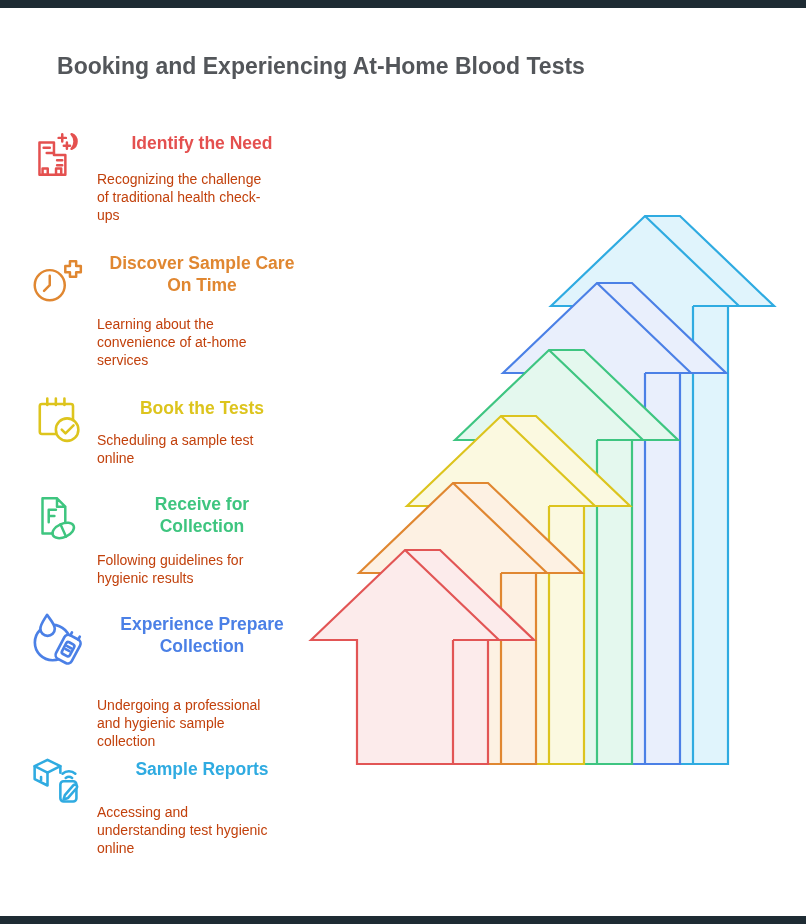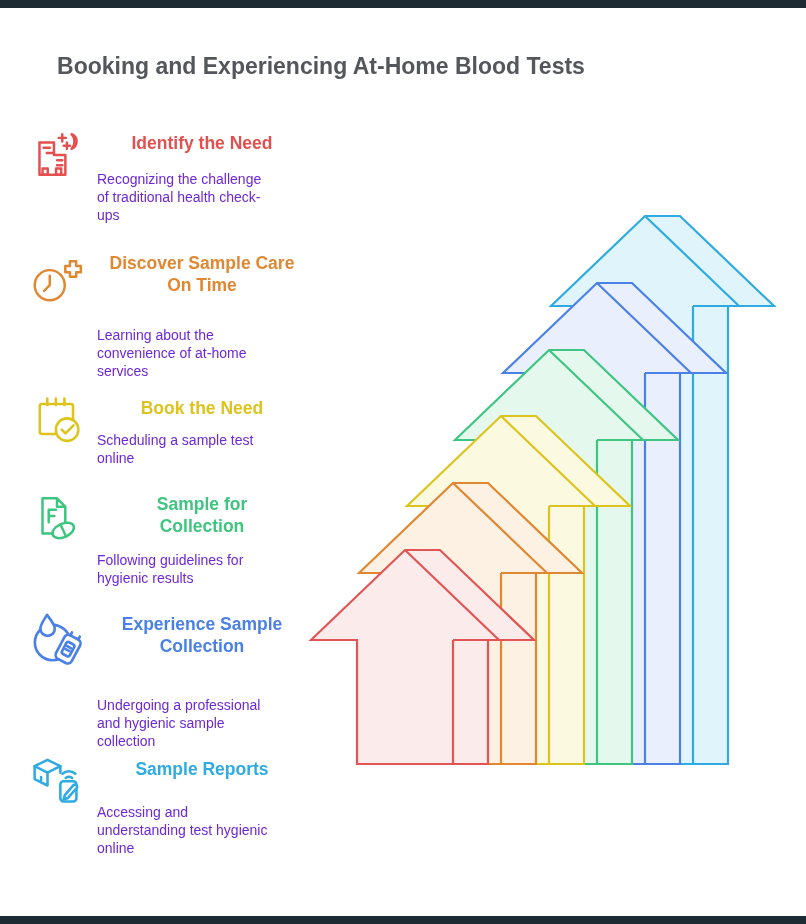--- a/index.html
+++ b/index.html
@@ -9,21 +9,21 @@
   .edge-bar.top{top:0;}
   .edge-bar.bottom{bottom:0;}
   .main-title{position:absolute;top:53px;left:0;width:642px;text-align:center;
               font-size:23px;font-weight:bold;color:#53565a;letter-spacing:0px;}
   #arrows-svg{position:absolute;top:0;left:0;}
   .step-icon{position:absolute;}
   .step-icon svg{display:block;}
   .step-title{position:absolute;left:97px;width:210px;font-size:17.5px;font-weight:bold;
               line-height:22px;white-space:pre-line;color:var(--c,#333);text-align:center;}
   .step-desc{position:absolute;left:97px;width:210px;font-size:14px;line-height:18px;
-             color:#6d28d9;white-space:pre-line;}
+             color:#c2410c;white-space:pre-line;}
   .ic{stroke:var(--c,#333);stroke-width:2.4;fill:none;stroke-linecap:round;stroke-linejoin:round;}
   .ic.wfill{fill:#fff;}
 </style>
 </head>
 <body>
 
 <div class="canvas">
 
   <div class="edge-bar top" style="background: rgb(30, 43, 51);"></div>
 
@@ -64,69 +64,69 @@
   <div style="--c: #e08731;">
     <div class="step-icon" style="left:28px;top:252px">
       <svg width="58" height="58" viewBox="0 0 56 56">
         <circle class="ic" cx="21" cy="32" r="14.5"></circle>
         <path class="ic" d="M21 32 V23 M21 32 L15.5 37.5"></path>
         <path class="ic wfill" d="M40.5 9 h6 v4.5 h4.5 v6 h-4.5 v4.5 h-6 v-4.5 H36 v-6 h4.5 Z"></path>
       </svg>
     </div>
     <div class="step-title" style="top:252px">Discover Sample Care
 On Time</div>
-    <div class="step-desc" style="top:326px">Learning about the
+    <div class="step-desc" style="top:315px">Learning about the
 convenience of at-home
 services</div>
   </div>
 
   <div style="--c: #ddc41d;">
     <div class="step-icon" style="left:28px;top:390px">
       <svg width="60" height="60" viewBox="0 0 56 56">
         <rect class="ic" x="11" y="13" width="31" height="28" rx="2"></rect>
         <path class="ic" d="M18 8 V14 M26 8 V14 M34 8 V14"></path>
         <circle class="ic wfill" cx="36.5" cy="37" r="10.5"></circle>
         <path class="ic" d="M31.5 37 l3.5 3.5 L42.5 33"></path>
       </svg>
     </div>
-    <div class="step-title" style="top:397px">Book the Need</div>
+    <div class="step-title" style="top:397px">Book the Tests</div>
     <div class="step-desc" style="top:431px">Scheduling a sample test
 online</div>
   </div>
 
   <div style="--c: #3ec57f;">
     <div class="step-icon" style="left:28px;top:488px">
       <svg width="58" height="58" viewBox="0 0 56 56">
         <path class="ic" d="M36 18 V44 H14 V10 H28 L36 18 M28 10 V18 H36"></path>
         <path class="ic" d="M20 21 V33 M20 21 H27 M20 27 H25.5"></path>
         <g transform="rotate(-24 34 41)">
           <ellipse class="ic wfill" cx="34" cy="41" rx="11" ry="6.5"></ellipse>
           <path class="ic" d="M34 34.5 V47.5"></path>
         </g>
       </svg>
     </div>
-    <div class="step-title" style="top:493px">Sample for
+    <div class="step-title" style="top:493px">Receive for
 Collection</div>
     <div class="step-desc" style="top:551px">Following guidelines for
 hygienic results</div>
   </div>
 
   <div style="--c: #4b80e6;">
     <div class="step-icon" style="left:26px;top:606px">
       <svg width="62" height="62" viewBox="0 0 56 56">
         <circle class="ic" cx="24" cy="33" r="16"></circle>
         <path class="ic wfill" d="M19 8 C16 13 13 16.5 13 20.5 A6.5 6.5 0 0 0 26 20.5 C26 16.5 22.5 13 19 8 Z"></path>
         <g transform="rotate(28 38 39)">
           <rect class="ic wfill" x="30" y="27" width="16" height="24" rx="4"></rect>
           <rect class="ic" x="34" y="33" width="8" height="12" rx="2"></rect>
           <path class="ic" d="M36 37 h4 M36 40 h4 M34 27 v-3 M42 27 v-3"></path>
         </g>
       </svg>
     </div>
-    <div class="step-title" style="top:613px">Experience Sample
+    <div class="step-title" style="top:613px">Experience Prepare
 Collection</div>
     <div class="step-desc" style="top:696px">Undergoing a professional
 and hygienic sample
 collection</div>
   </div>
 
   <div style="--c: #2fabe1;">
     <div class="step-icon" style="left:25px;top:748px">
       <svg width="60" height="60" viewBox="0 0 56 56">
         <path class="ic" d="M9 17 L21 11 L33 17 L21 23 Z"></path>

